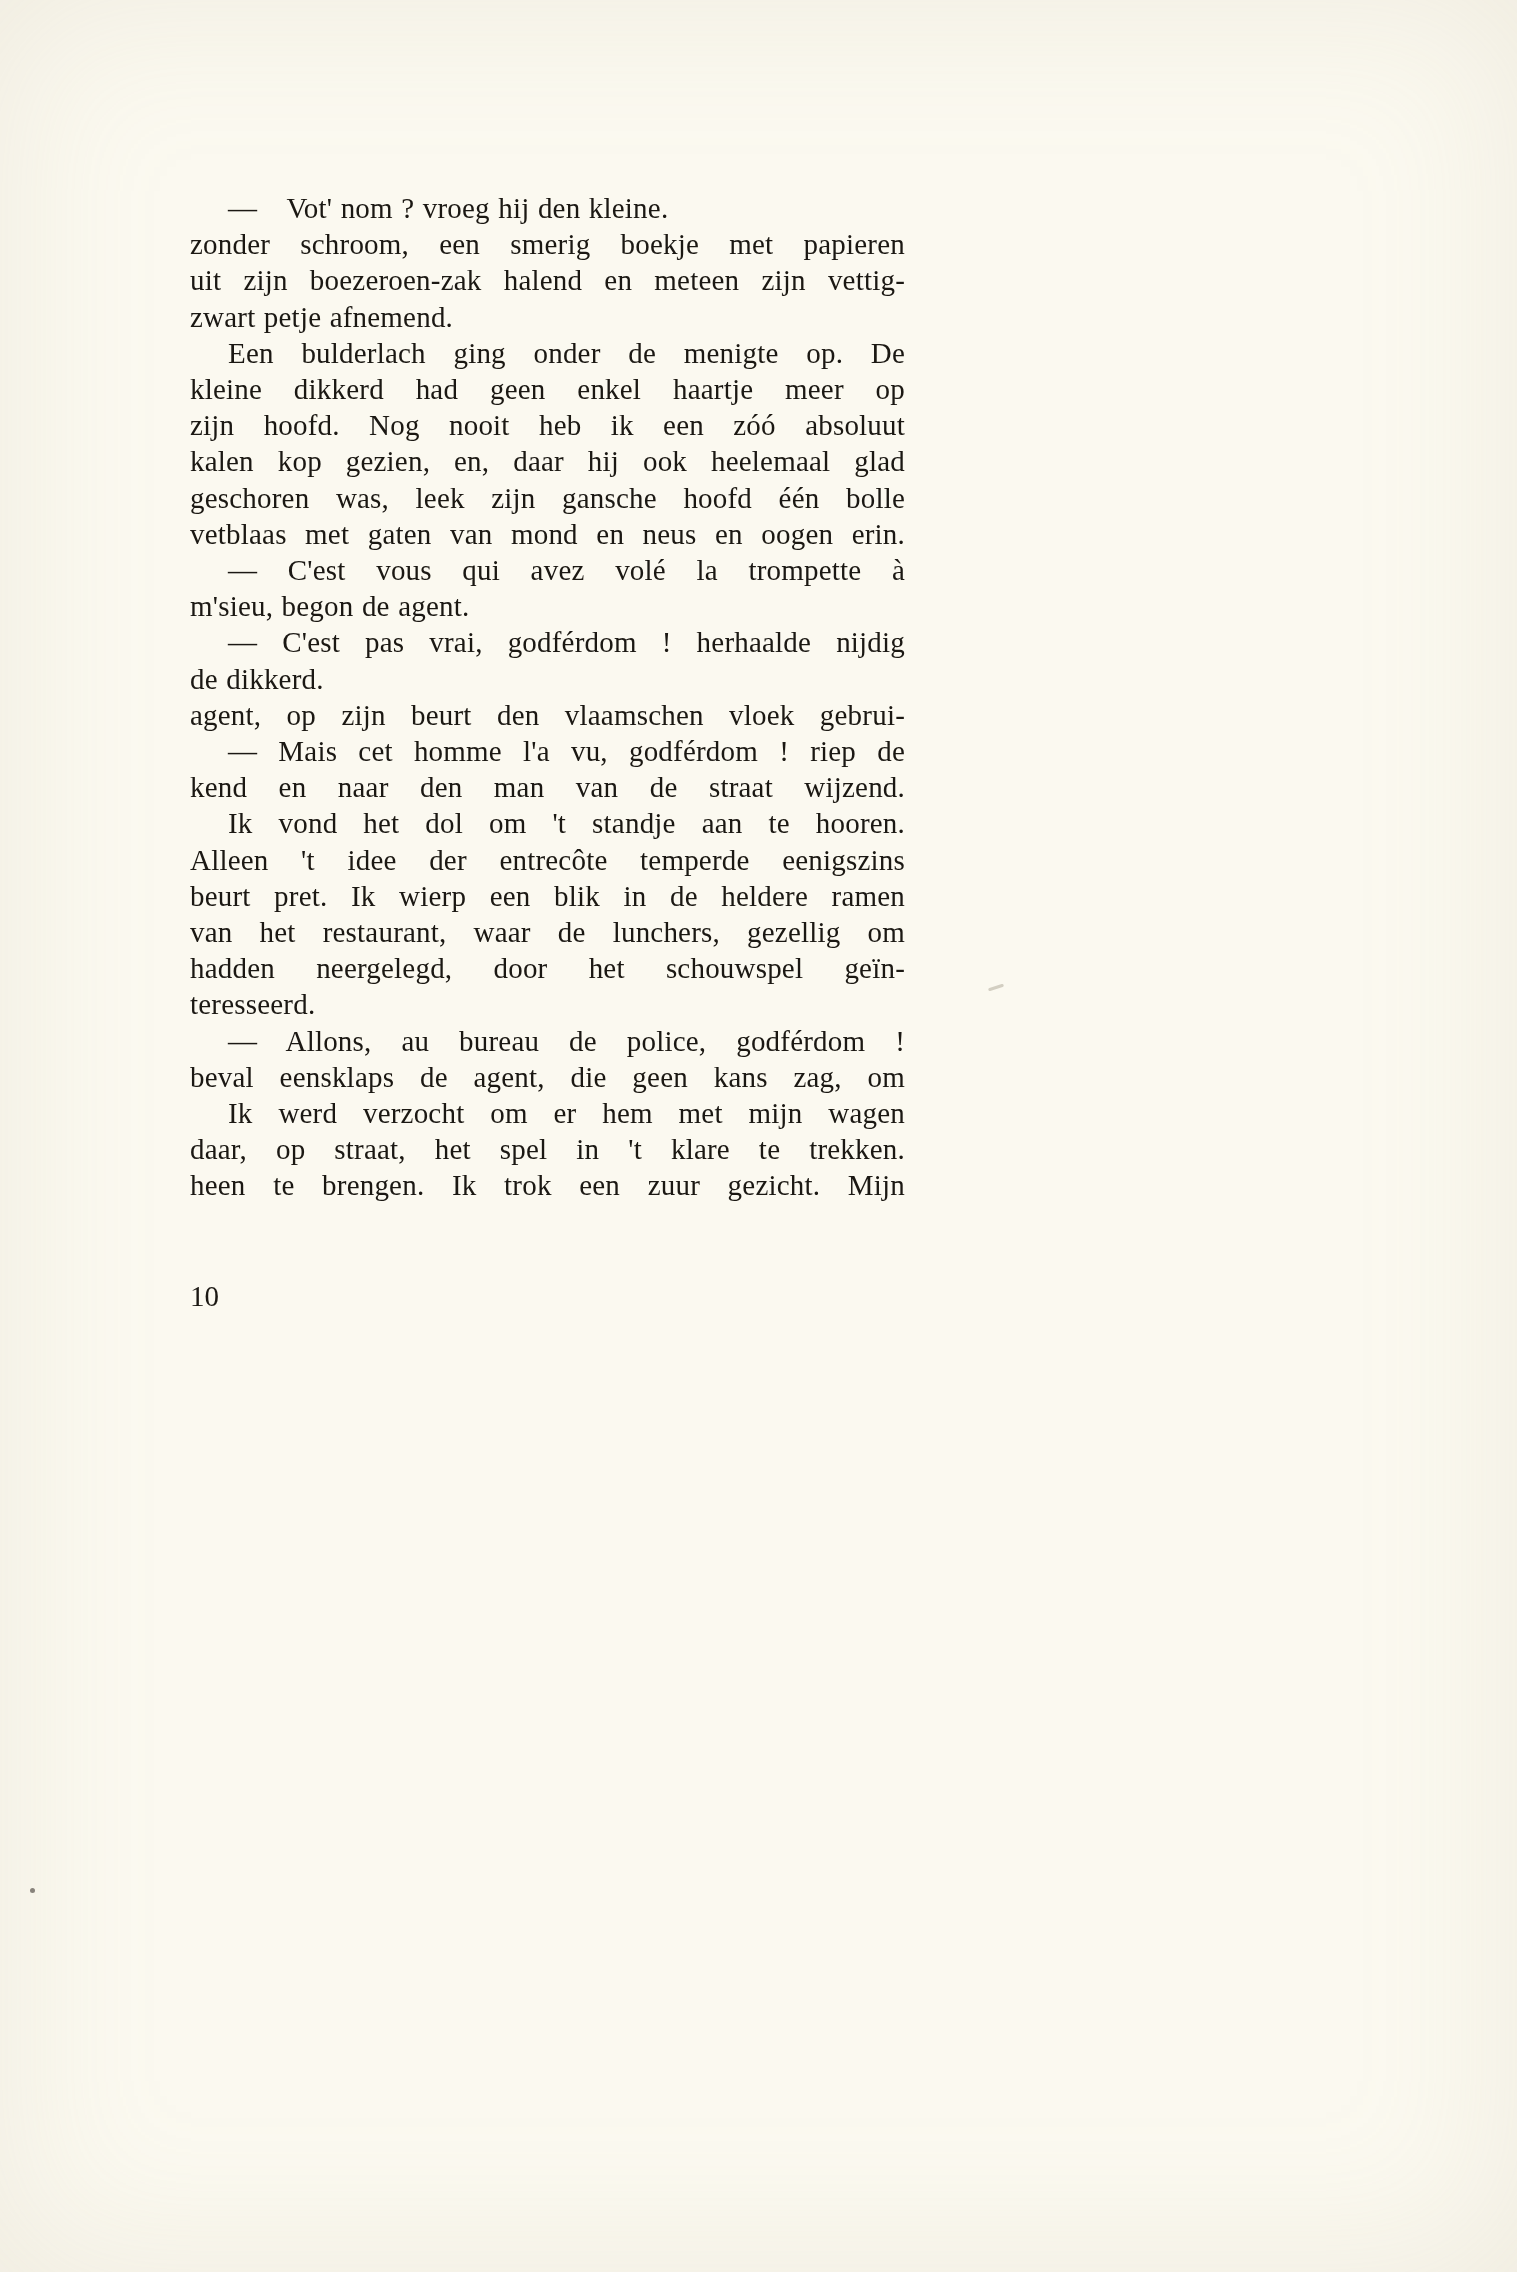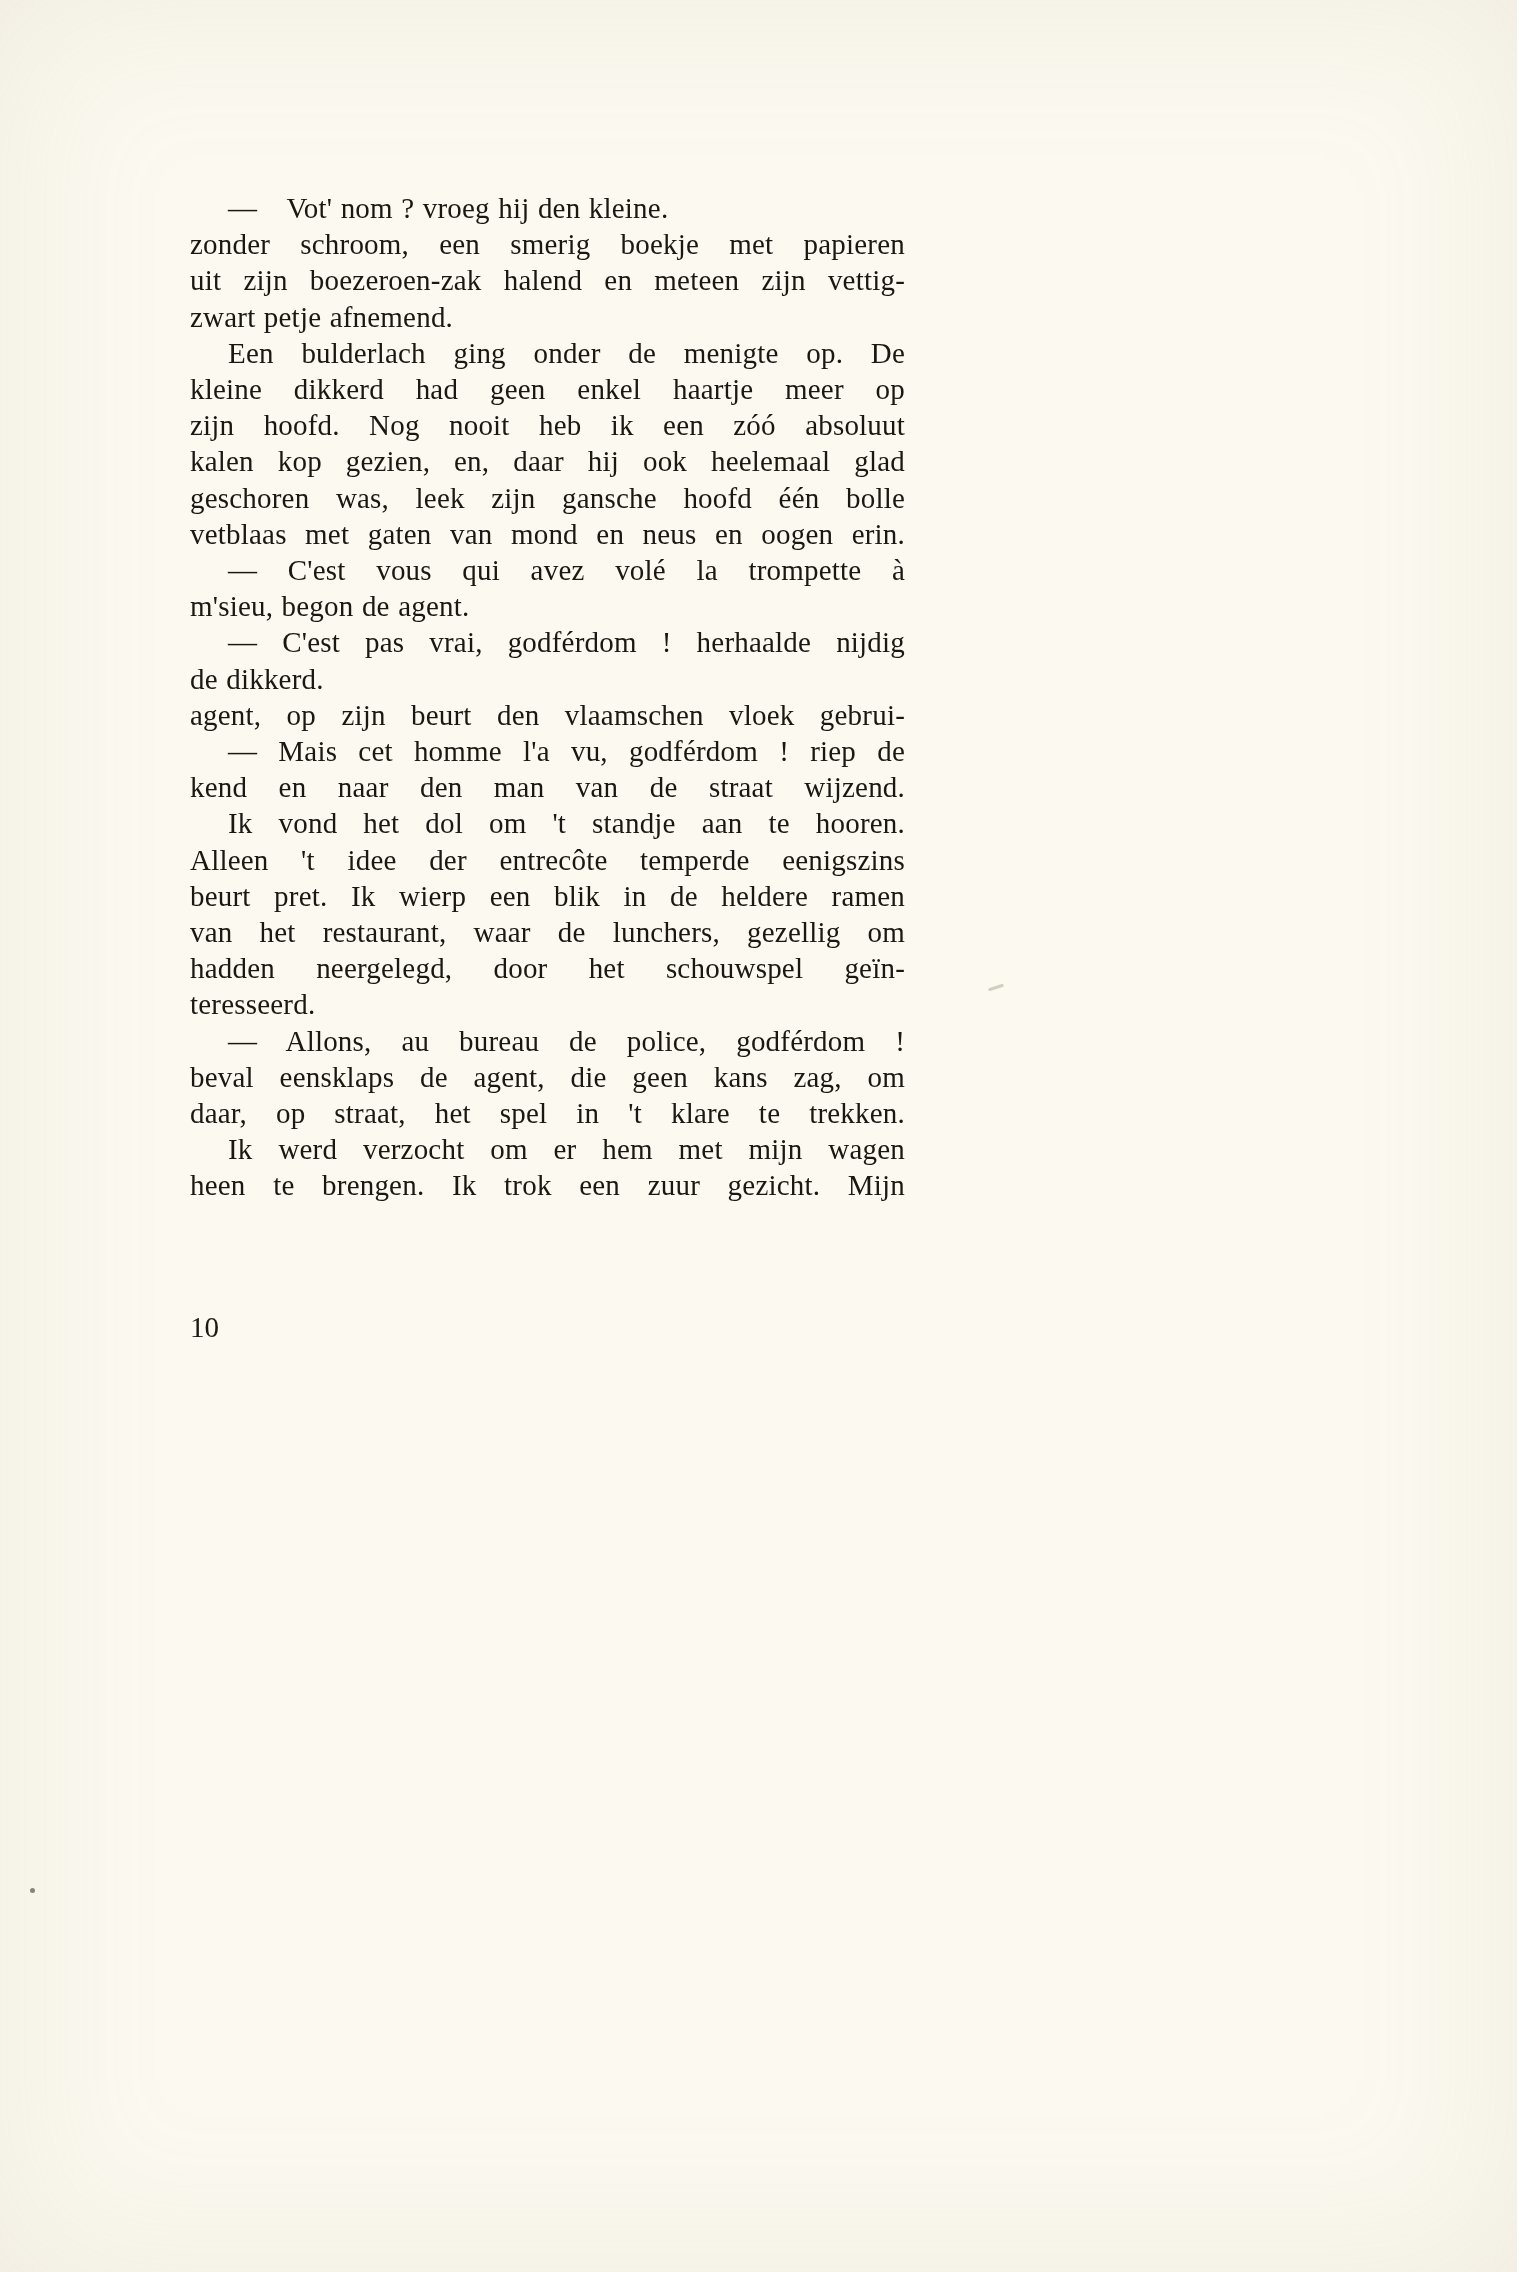--- a/index.html
+++ b/index.html
@@ -41,21 +41,20 @@
   }
   .line.indent {
     text-indent: 38px;
   }
   .page-number {
     position: absolute;
     left: 190px;
     top: 1278px;
     font-size: 29px;
     line-height: 36px;
-    margin-top: 31px;
   }
   .speck-bottom-left {
     position: absolute;
     left: 30px;
     top: 1888px;
     width: 5px;
     height: 5px;
     border-radius: 50%;
     background: #6b675f;
     opacity: 0.8;
@@ -95,20 +94,20 @@
       <div class="line just indent">— Mais cet homme l'a vu, godférdom ! riep de</div>
       <div class="line just">kend en naar den man van de straat wijzend.</div>
       <div class="line just indent">Ik vond het dol om 't standje aan te hooren.</div>
       <div class="line just">Alleen 't idee der entrecôte temperde eenigszins</div>
       <div class="line just">beurt pret. Ik wierp een blik in de heldere ramen</div>
       <div class="line just">van het restaurant, waar de lunchers, gezellig om</div>
       <div class="line just">hadden neergelegd, door het schouwspel geïn-</div>
       <div class="line">teresseerd.</div>
       <div class="line just indent">— Allons, au bureau de police, godférdom !</div>
       <div class="line just">beval eensklaps de agent, die geen kans zag, om</div>
+      <div class="line just indent">Ik werd verzocht om er hem met mijn wagen</div>
       <div class="line just">daar, op straat, het spel in 't klare te trekken.</div>
-      <div class="line just indent">Ik werd verzocht om er hem met mijn wagen</div>
       <div class="line just">heen te brengen. Ik trok een zuur gezicht. Mijn</div>
     </div>
   <div class="page-number">10</div>
   <div class="smudge-right"></div>
   <div class="speck-bottom-left"></div>
 </div>
 
 </body></html>

